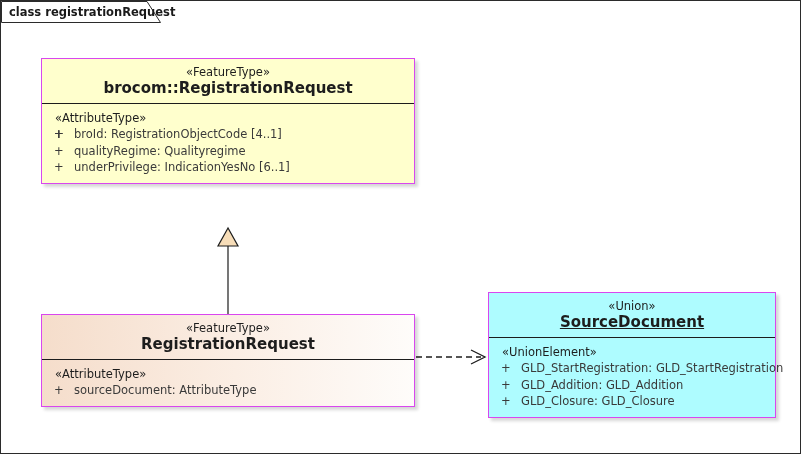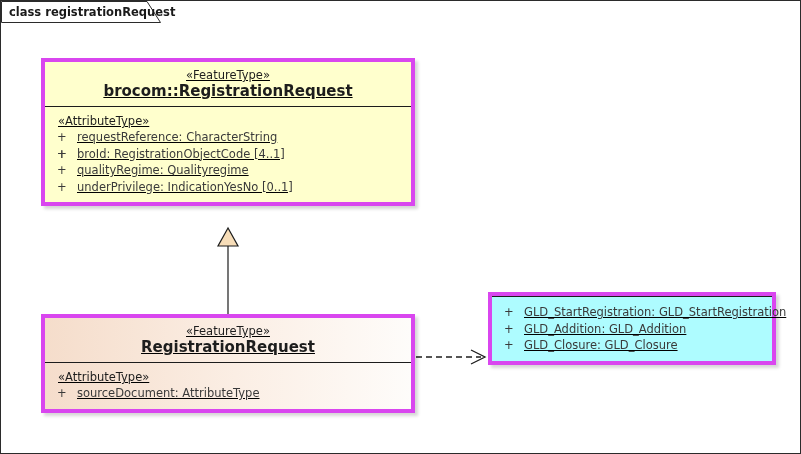--- a/index.html
+++ b/index.html
@@ -45,23 +45,22 @@
     font-weight: bold;
     color: #1a1a1a;
     white-space: nowrap;
     letter-spacing: 0px;
   }
 
   
   .uml-class {
     position: absolute;
     box-sizing: border-box;
-    border: 4px solid #d946ef;
+    border: 1px solid #d946ef;
     box-shadow: 3px 3px 3px rgba(0,0,0,0.16);
-    text-decoration: underline;
   }
   .uml-class .compartment-head {
     box-sizing: border-box;
     text-align: center;
     padding: 6px 4px 7px 4px;
   }
   .uml-class .compartment-body {
     box-sizing: border-box;
     border-top: 1px solid #1c1c1c;
     padding: 7px 15px 7px 4px;
@@ -158,56 +157,60 @@
 
   <div class="uml-class box-yellow" style="left:40px; top:57px; width:374px;">
     <div class="compartment-head">
       <div class="stereotype">«FeatureType»</div>
       <div class="classname">brocom::RegistrationRequest</div>
     </div>
     <div class="compartment-body">
       <div class="group-stereotype">«AttributeType»</div>
       <div class="attr-row">
         <span class="attr-vis">+</span>
-        <span>requestReference: CharacterString</span>
       </div>
       <div class="attr-row">
         <span class="attr-vis">+</span>
       </div>
       <div class="attr-row">
         <span class="attr-vis">+</span>
         <span>broId: RegistrationObjectCode [4..1]</span>
       </div>
       <div class="attr-row">
         <span class="attr-vis">+</span>
         <span>qualityRegime: Qualityregime</span>
       </div>
       <div class="attr-row">
         <span class="attr-vis">+</span>
-        <span>underPrivilege: IndicationYesNo [0..1]</span>
+        <span>underPrivilege: IndicationYesNo [6..1]</span>
       </div>
     </div>
   </div>
 
   <div class="uml-class box-peach" style="left:40px; top:313px; width:374px;">
     <div class="compartment-head">
       <div class="stereotype">«FeatureType»</div>
       <div class="classname">RegistrationRequest</div>
     </div>
     <div class="compartment-body">
       <div class="group-stereotype">«AttributeType»</div>
       <div class="attr-row">
         <span class="attr-vis">+</span>
         <span>sourceDocument: AttributeType</span>
       </div>
     </div>
   </div>
 
   <div class="uml-class box-cyan" style="left:487px; top:291px; width:288px;">
+    <div class="compartment-head">
+      <div class="stereotype">«Union»</div>
+      <div class="classname underline">SourceDocument</div>
+    </div>
     <div class="compartment-body">
+      <div class="group-stereotype">«UnionElement»</div>
       <div class="attr-row">
         <span class="attr-vis">+</span>
         <span>GLD_StartRegistration: GLD_StartRegistration</span>
       </div>
       <div class="attr-row">
         <span class="attr-vis">+</span>
         <span>GLD_Addition: GLD_Addition</span>
       </div>
       <div class="attr-row">
         <span class="attr-vis">+</span>

